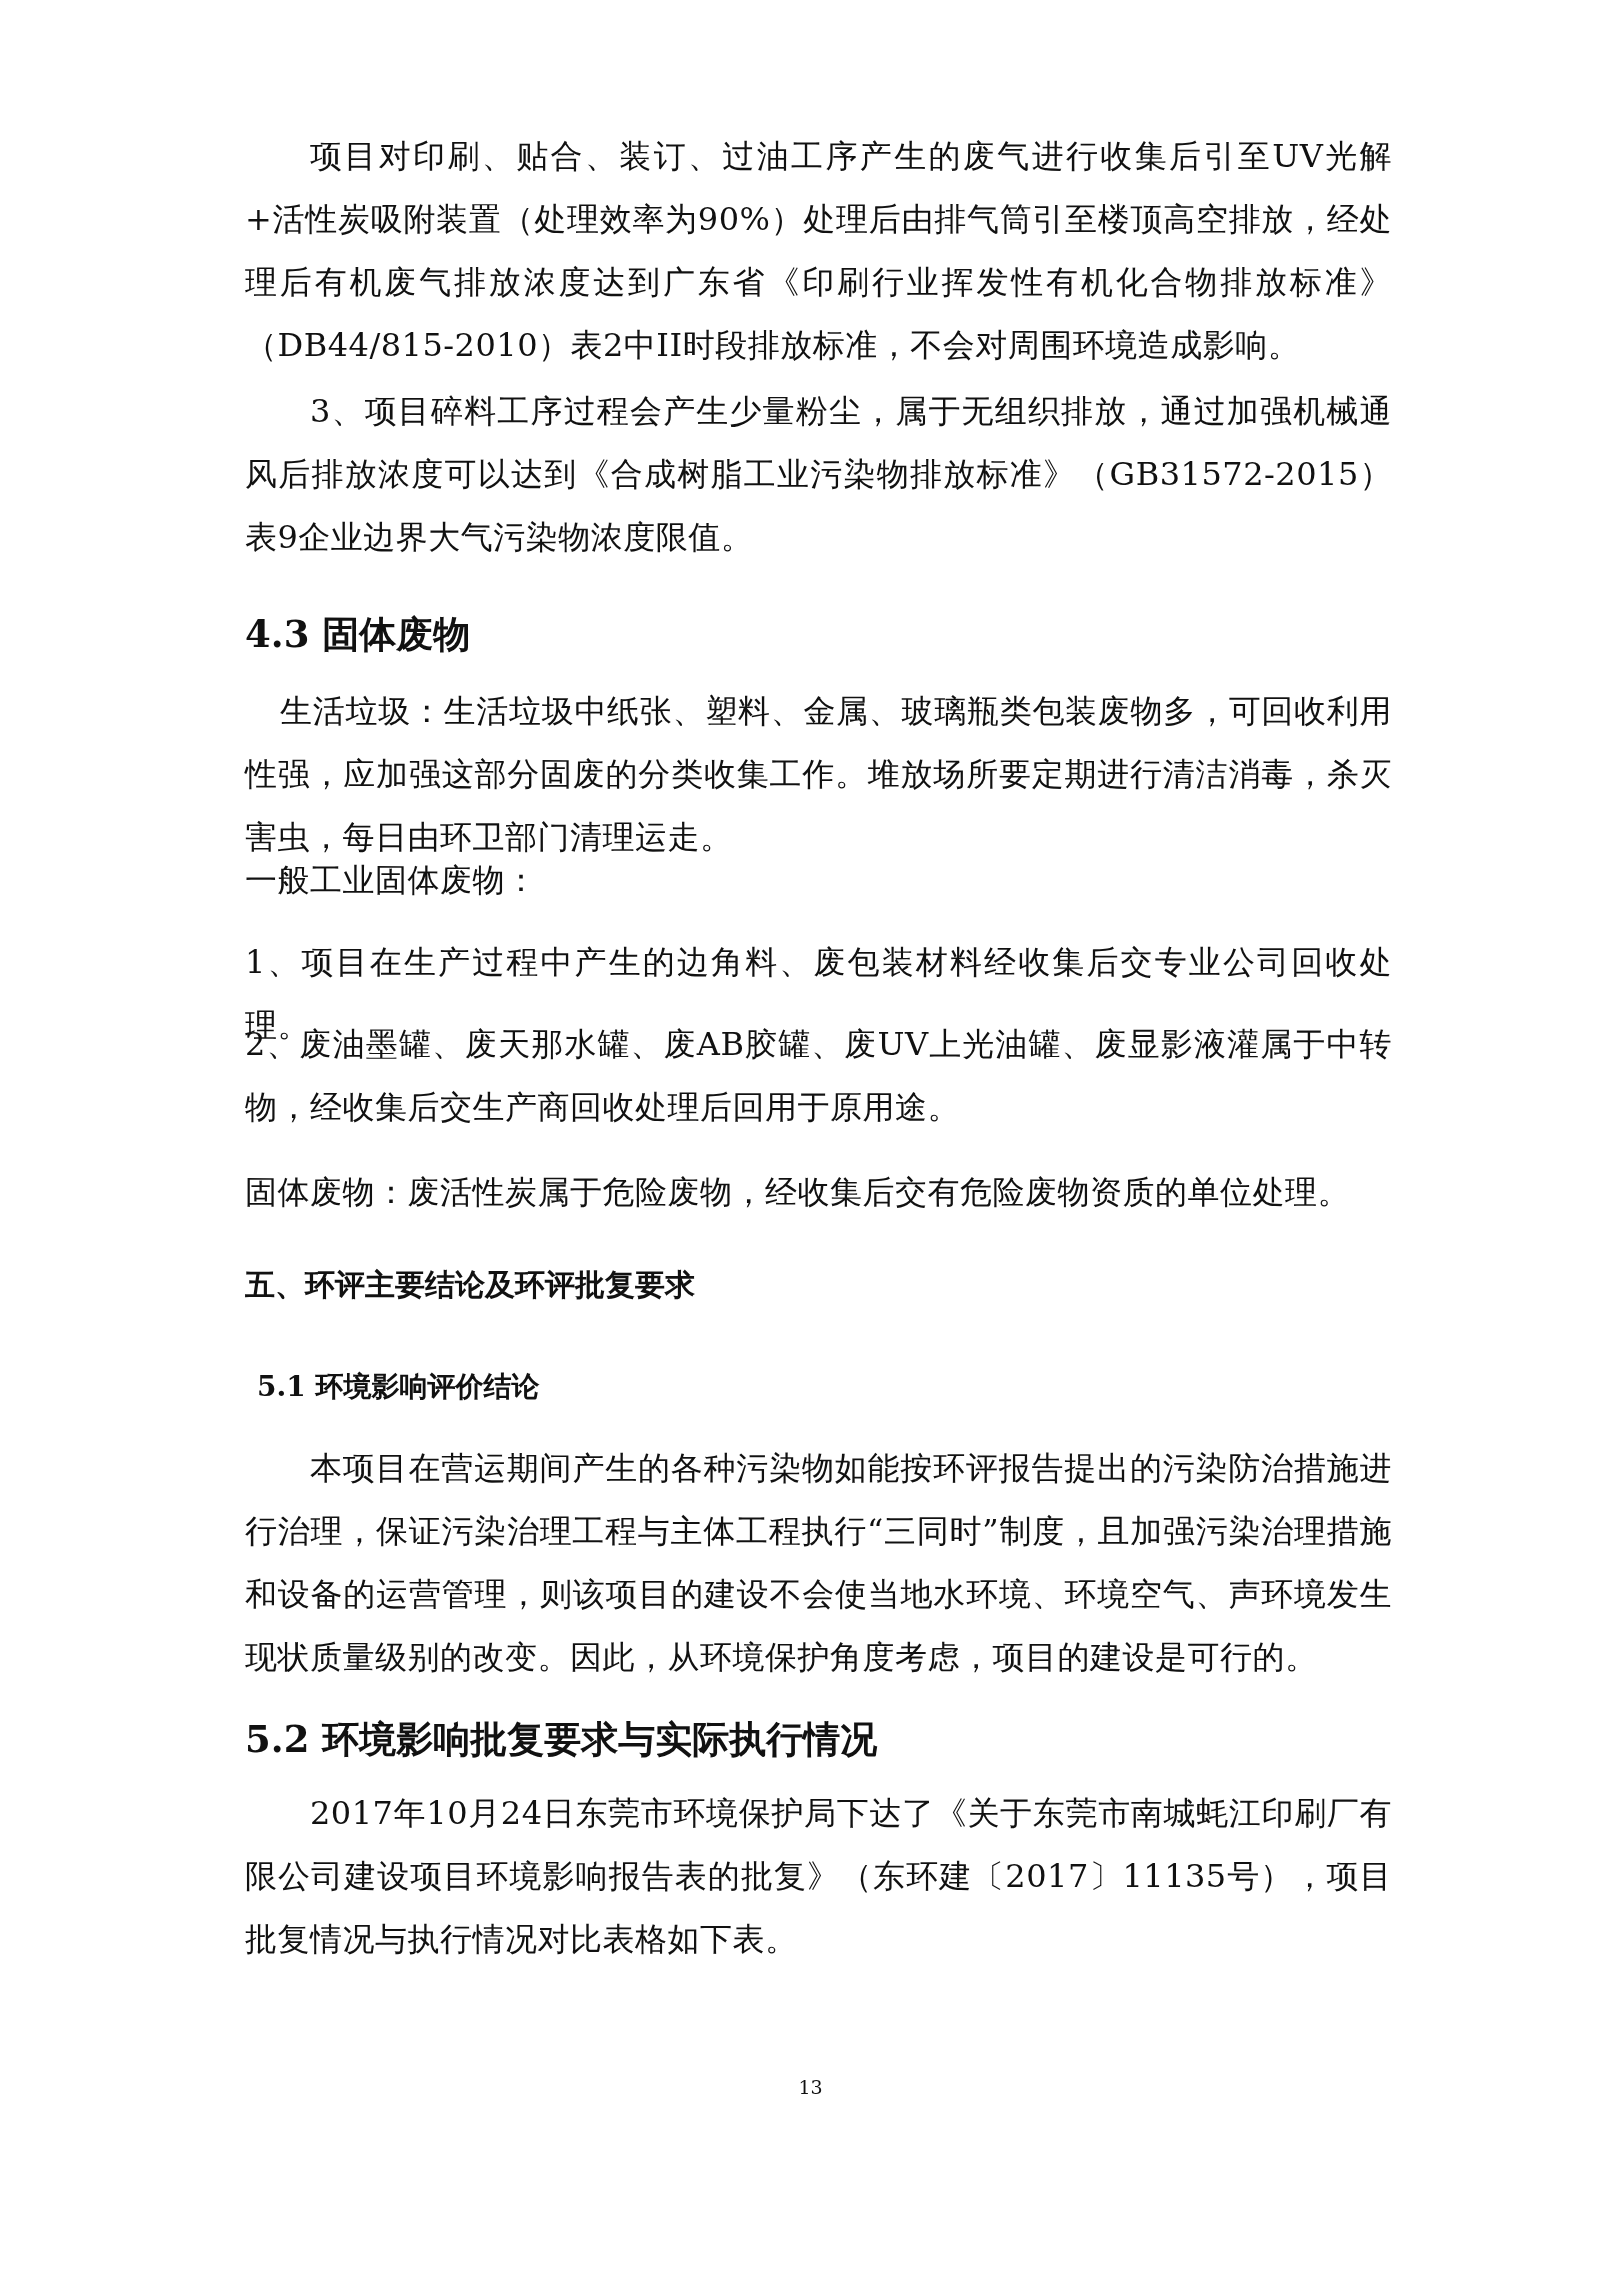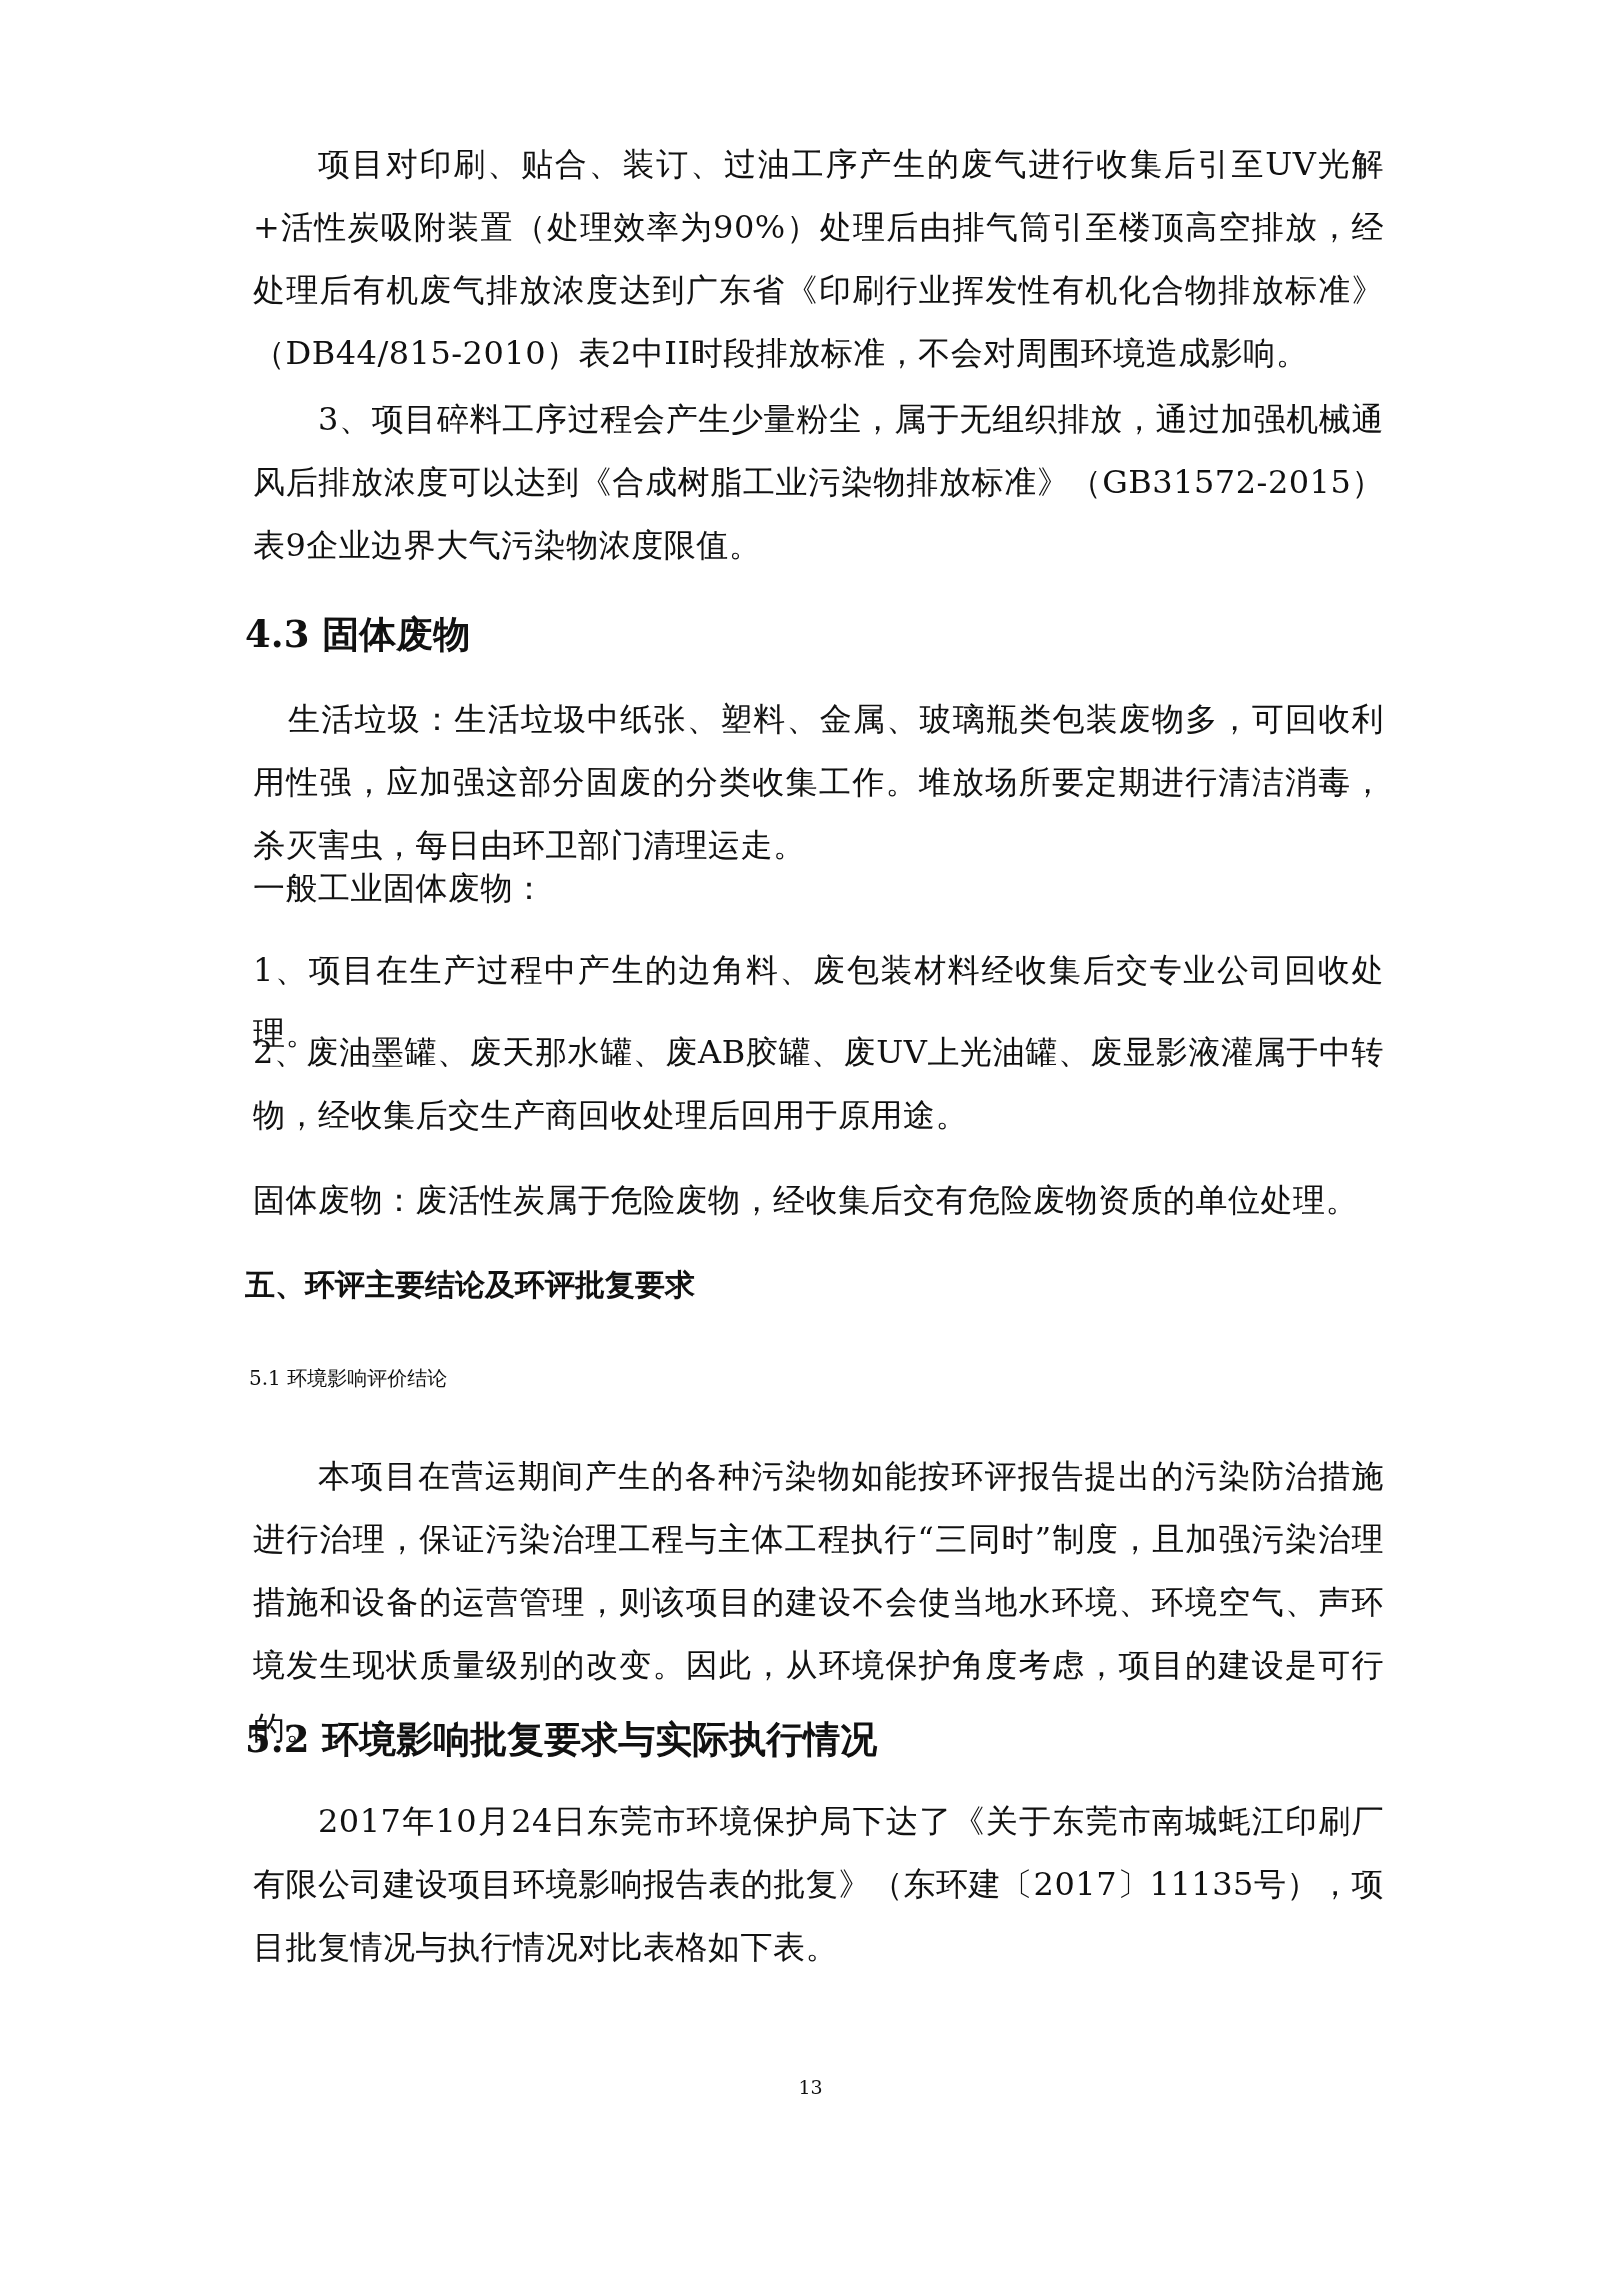--- a/index.html
+++ b/index.html
@@ -24,40 +24,40 @@
     position: absolute;
     left: 245px;
     width: 1147px;
   }
   .para {
     font-size: 32px;
     line-height: 63px;
     letter-spacing: 0.5px;
     text-align: justify;
     text-align-last: left;
-    margin: 8px;
+    margin: 0;
   }
   .indent { text-indent: 65px; }
   .bold { font-weight: normal; }
   .h2 {
     font-size: 37px;
     font-weight: bold;
     line-height: 49px;
     margin: 0;
   }
   .h1 {
     font-size: 30px;
     line-height: 55px;
     margin: 0;
   }
   .h3 {
-    font-size: 20px;
-    font-weight: normal;
+    font-size: 28px;
+    font-weight: bold;
     line-height: 39px;
-    margin: 4px;
+    margin: 12px;
   }
   .pagenum {
     position: absolute;
     left: 0;
     width: 1621px;
     top: 2076px;
     text-align: center;
     font-size: 19px;
   }
 </style>

